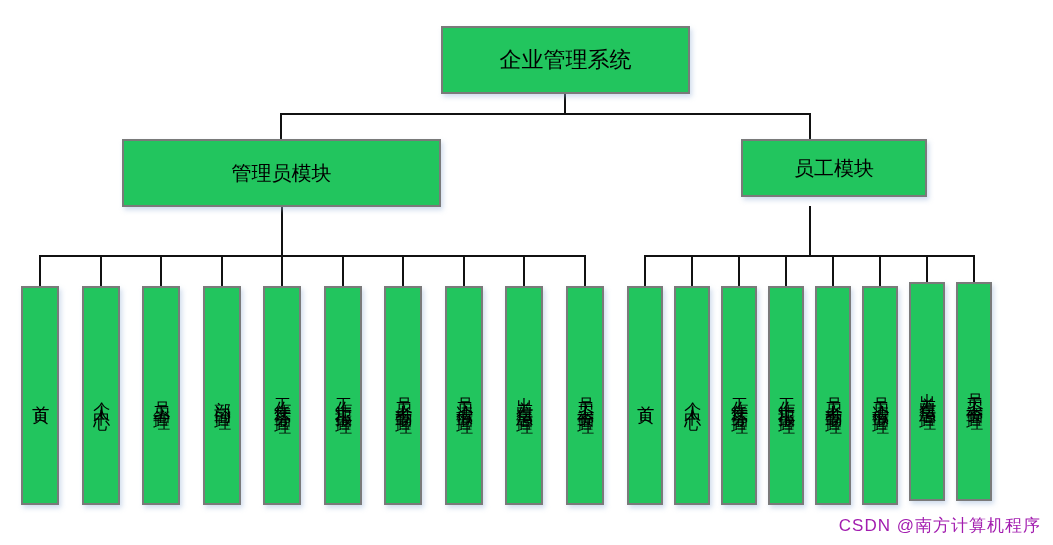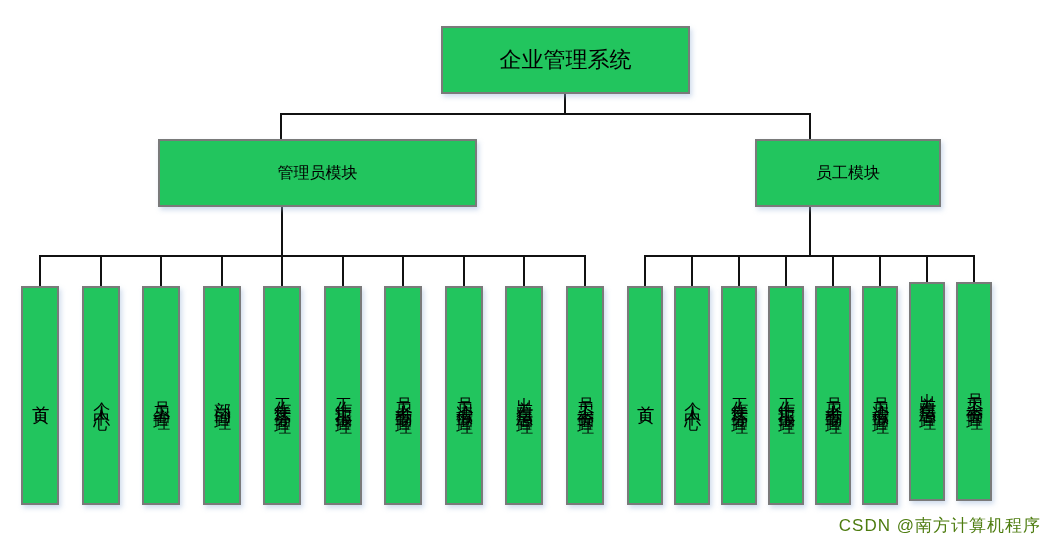--- a/index.html
+++ b/index.html
@@ -15,34 +15,34 @@
   .connectors line{stroke:#111111;stroke-width:2;}
   .node{
     position:absolute;
     box-sizing:border-box;
     background:#22c55e;
     border:2px solid #7a7a7a;
     display:flex;align-items:center;justify-content:center;
     box-shadow:2px 3px 5px rgba(150,178,215,0.45);
   }
   .node.root{font-size:22px;}
-  .node.module{font-size:16px;margin-left:36px;}
+  .node.module{font-size:20px;}
   .node.leaf .vtext{
     writing-mode:vertical-rl;
     text-orientation:upright;
     font-size:17px;
     letter-spacing:4px;
     line-height:1.1;
     white-space:nowrap;
   }
   .watermark{
     position:absolute;
     right:12px;top:514px;
     font-size:17px;
-    color:#4d7c0f;
+    color:#a21caf;
     letter-spacing:1px;
     text-shadow:1px 1px 1px rgba(255,255,255,0.9);
   }
 </style>
 </head>
 <body>
 
 <div class="canvas">
 
   <svg class="connectors" width="1053" height="545" shape-rendering="crispEdges">
@@ -77,21 +77,21 @@
     <line x1="974" y1="255" x2="974" y2="287"></line>
   </svg>
 
   <div class="node root" style="left:441px;top:26px;width:249px;height:68px">
     <span>企业管理系统</span>
   </div>
 
   <div class="node module" style="left:122px;top:139px;width:319px;height:68px">
     <span>管理员模块</span>
   </div>
-  <div class="node module" style="left:719px;top:139px;width:186px;height:68px">
+  <div class="node module" style="left:741px;top:139px;width:186px;height:58px">
     <span>员工模块</span>
   </div>
 
   <div class="node leaf" style="left:21px;top:286px;width:38px;height:219px">
       <span class="vtext">首页</span>
     </div>
   <div class="node leaf" style="left:82px;top:286px;width:38px;height:219px">
       <span class="vtext">个人中心</span>
     </div>
   <div class="node leaf" style="left:142px;top:286px;width:38px;height:219px">

